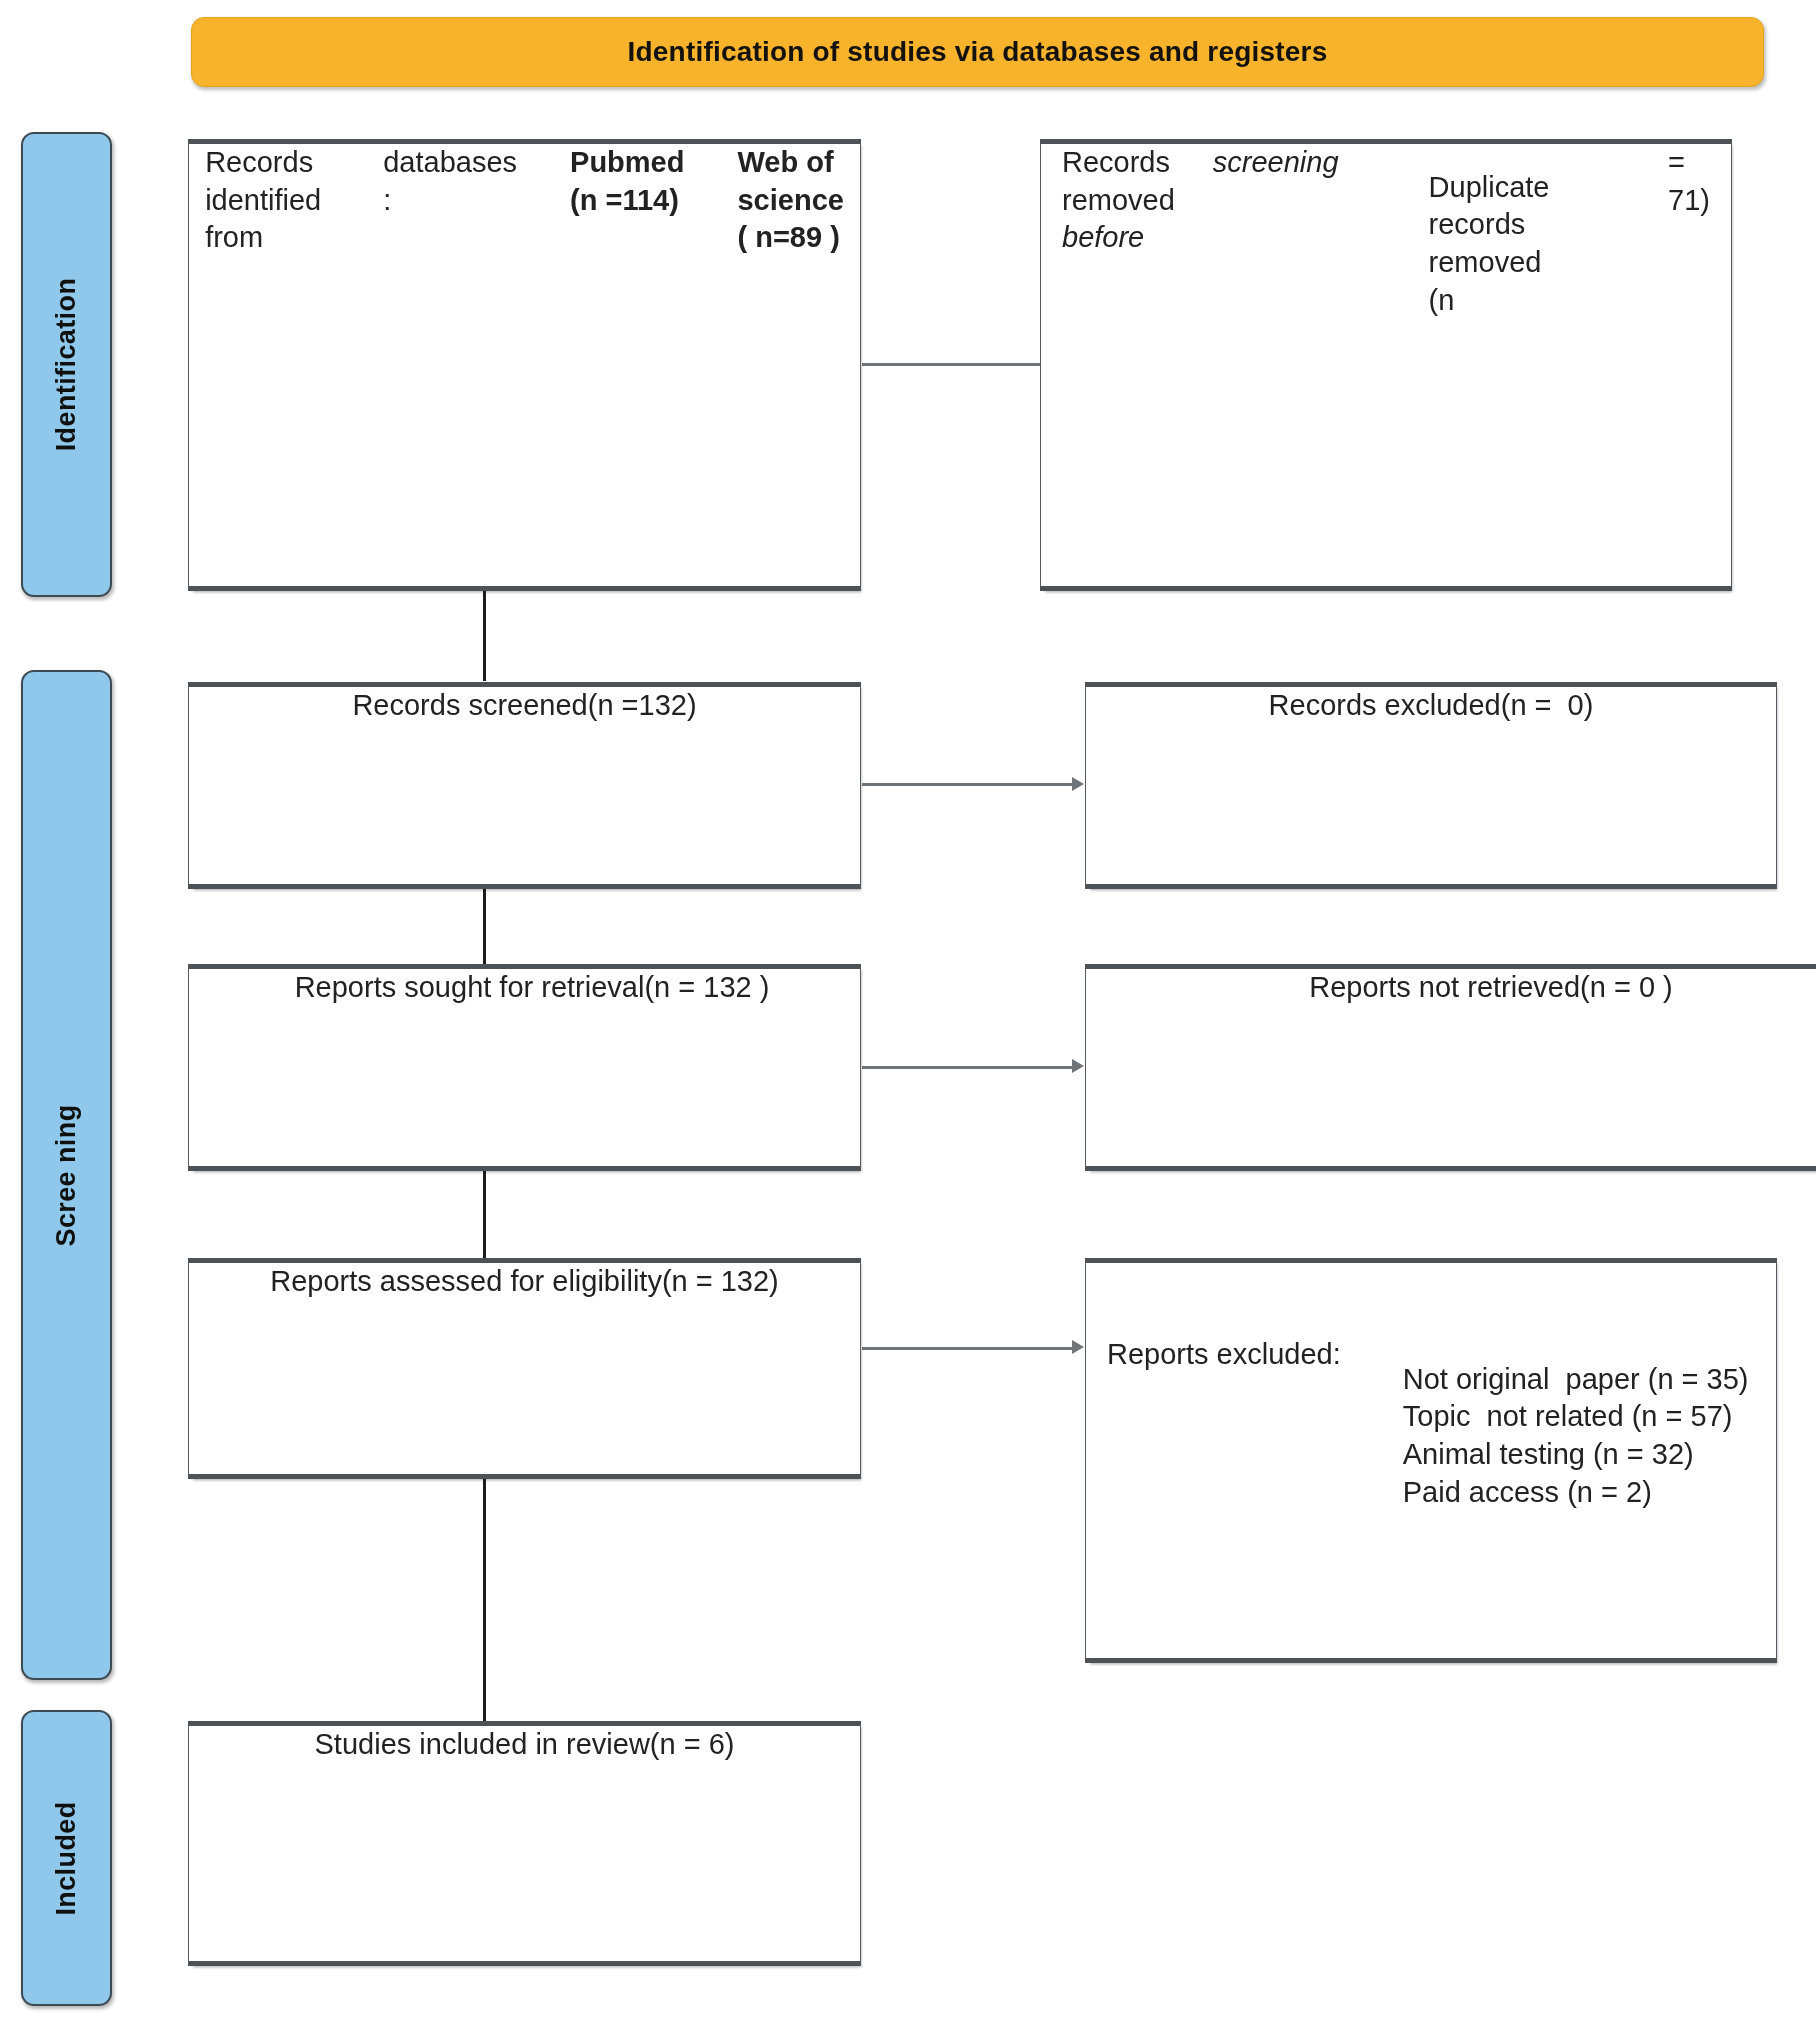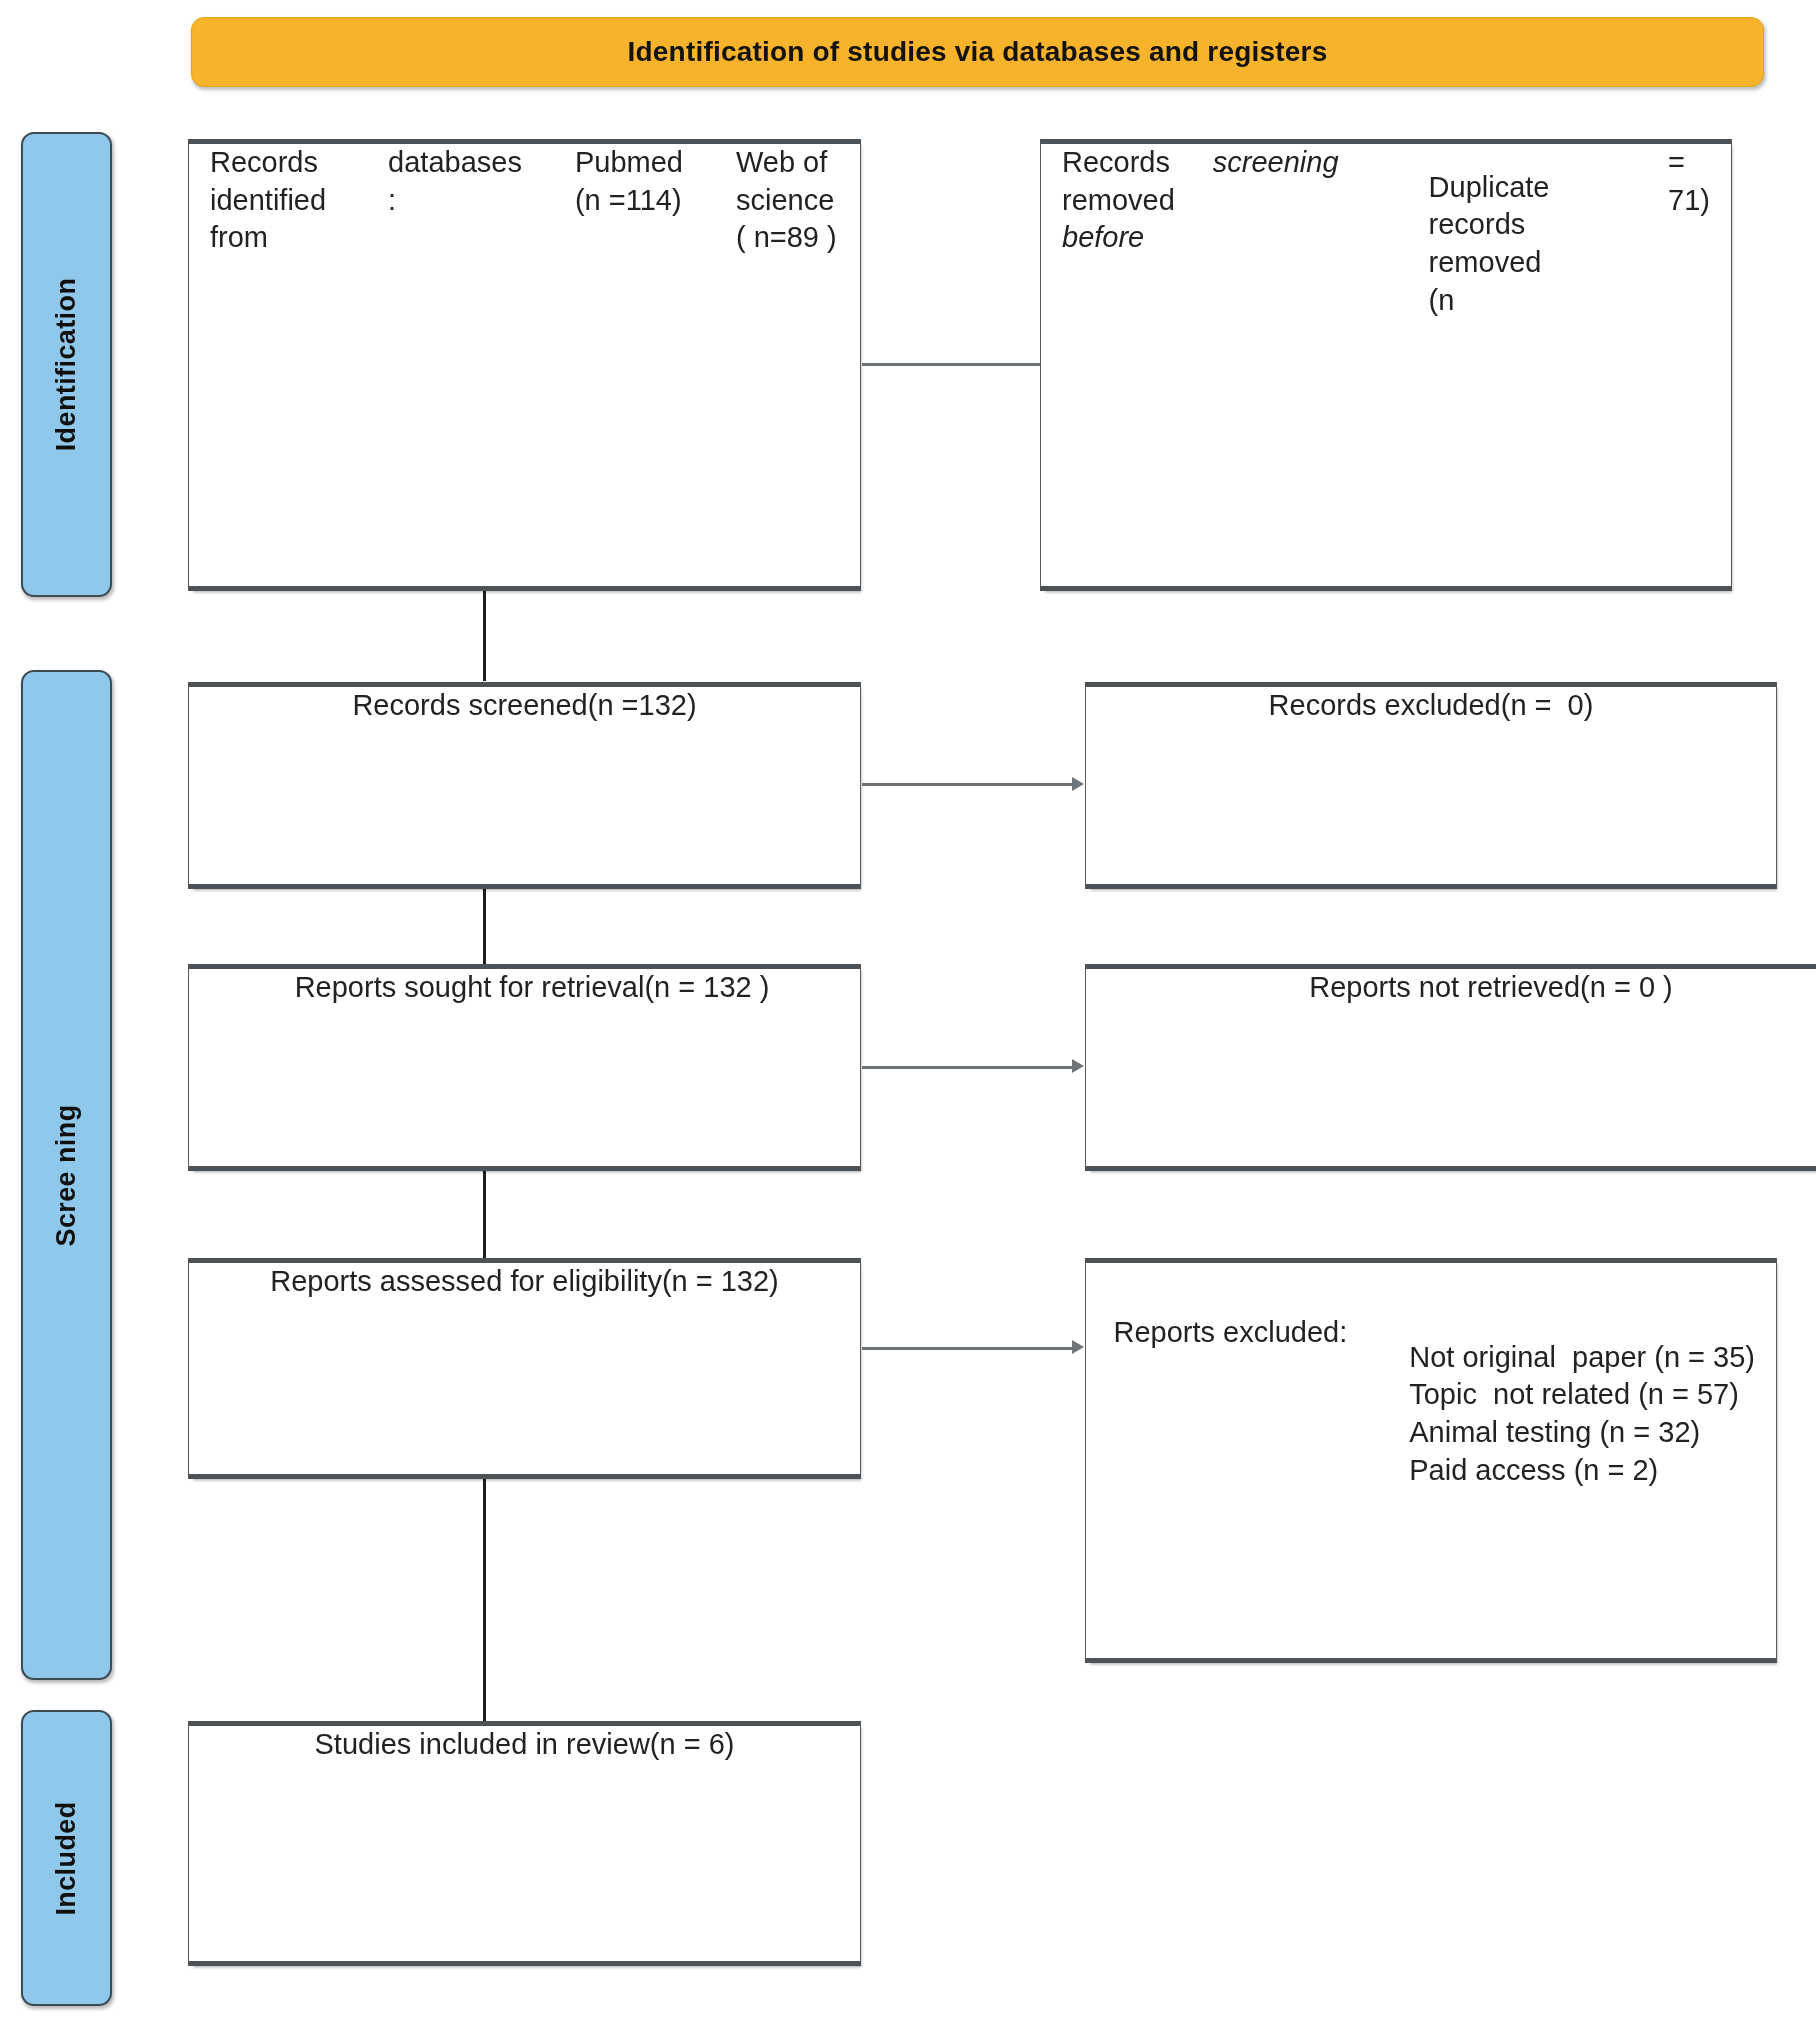--- a/index.html
+++ b/index.html
@@ -75,37 +75,37 @@
     padding:0 21px;
   }
   .box p{
     margin:0;
     font-size:29px;
     line-height:1.30;
     color:#222222;
     white-space:pre-wrap;
   }
   .indent{ padding-left:62px; }
-  .indent-sm{ padding-left:53px; }
+  .indent-sm{ padding-left:53px;font-weight:bold; }
   .ital{ font-style:italic; }
   .gap-top{ margin-top:24.5px !important; }
 
   
   #box-identified      { left:188px;  top:139px;  width:673px;  height:452px; }
   #box-screened        { left:188px;  top:682px;  width:673px;  height:207px; }
   #box-sought          { left:188px;  top:964px; width:673px;  height:207px;padding-left:36px; }
   #box-assessed        { left:188px;  top:1258px; width:673px;  height:221px; }
   #box-included        { left:188px;  top:1721px; width:673px;  height:245px; }
 
   
   #box-removed         { left:1040px; top:139px;  width:692px;  height:452px;gap:28px; }
   #box-rec-excluded    { left:1085px; top:682px;  width:692px;  height:207px; }
   #box-not-retrieved   { left:1085px; top:964px; width:812px;  height:207px; }
   #box-rep-excluded    { left:1085px; top:1258px; width:692px;  height:405px;
-                         justify-content:flex-end; padding-top:51px; }
+                         justify-content:flex-start; padding-top:73px; }
 
   
   .vline{ position:absolute; width:2.8px; background:#1d1d1d; }
   .hline{ position:absolute; height:2.8px; background:#6e7478; }
   .arrow{
     position:absolute;
     width:0;height:0;
     border-top:7.5px solid transparent;
     border-bottom:7.5px solid transparent;
     border-left:12.2px solid #6e7478;

